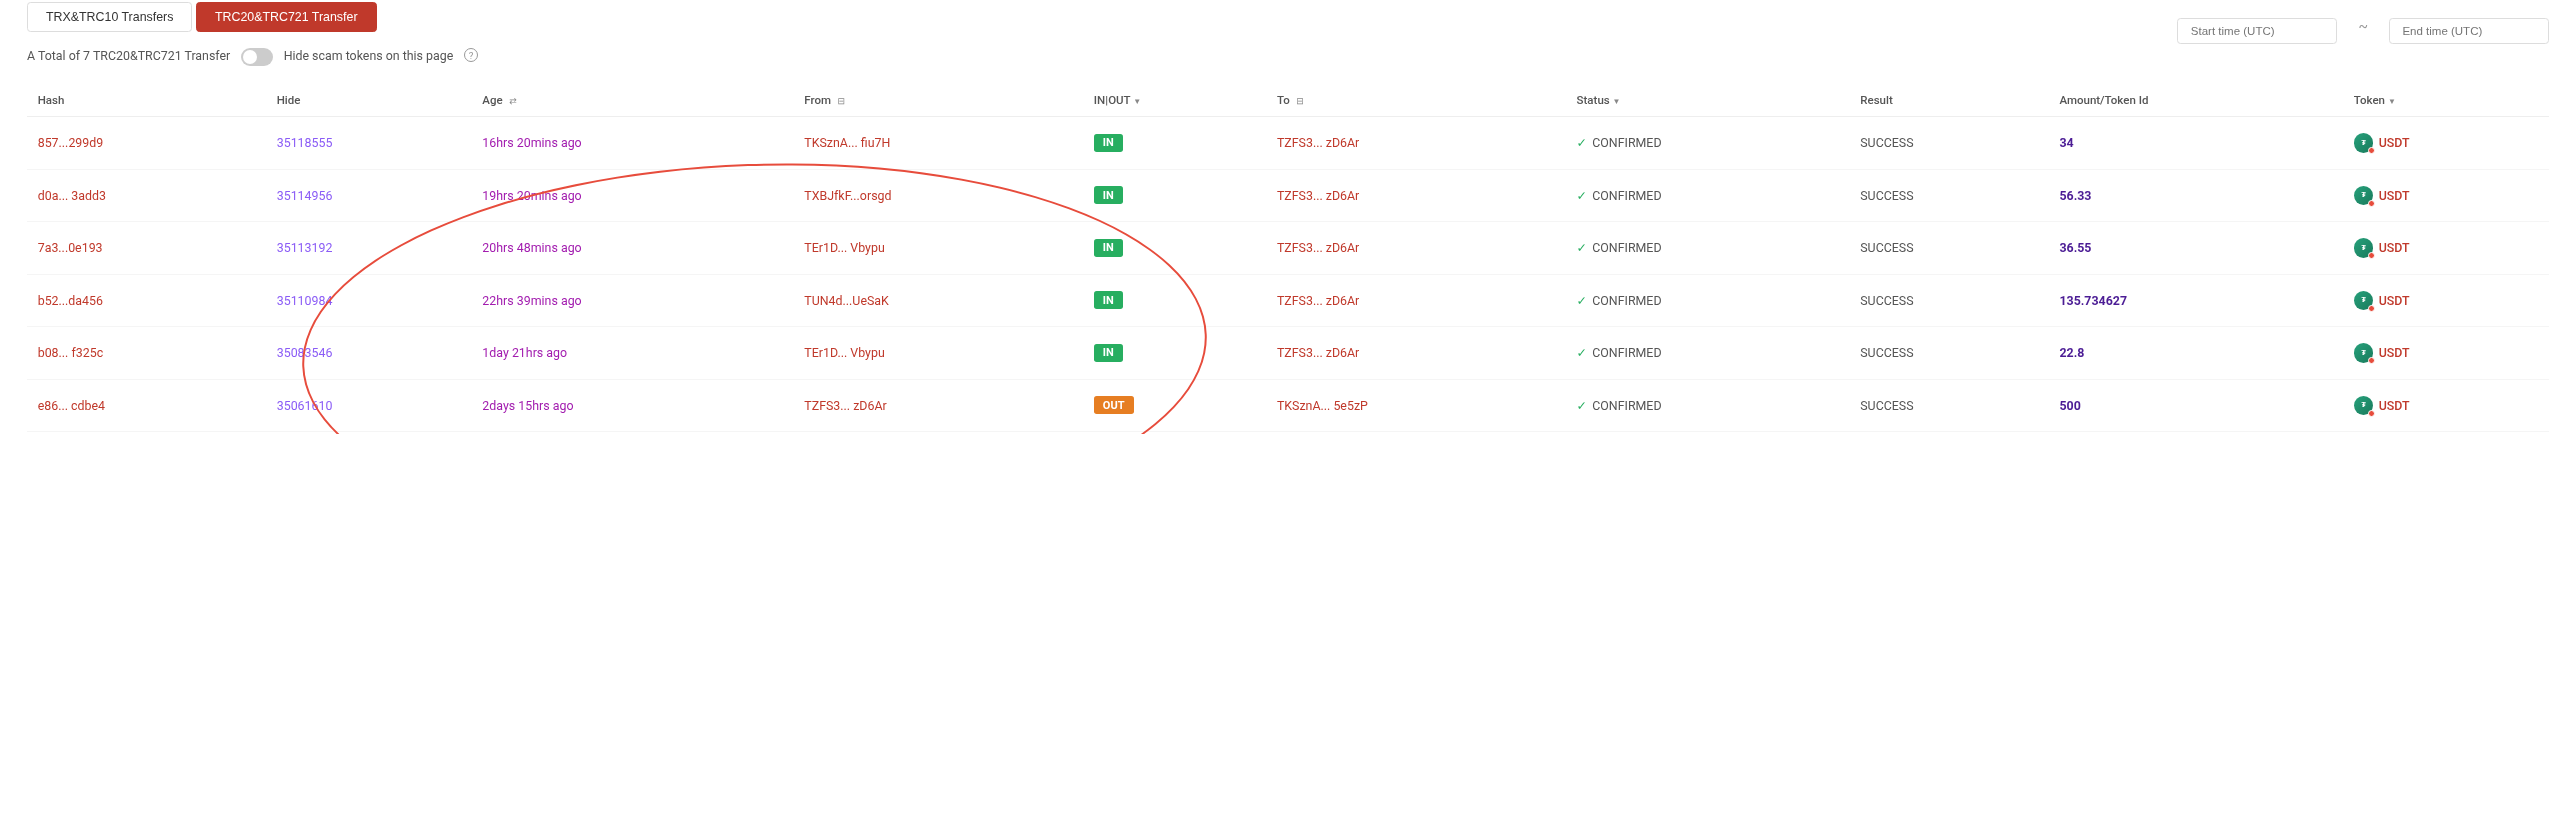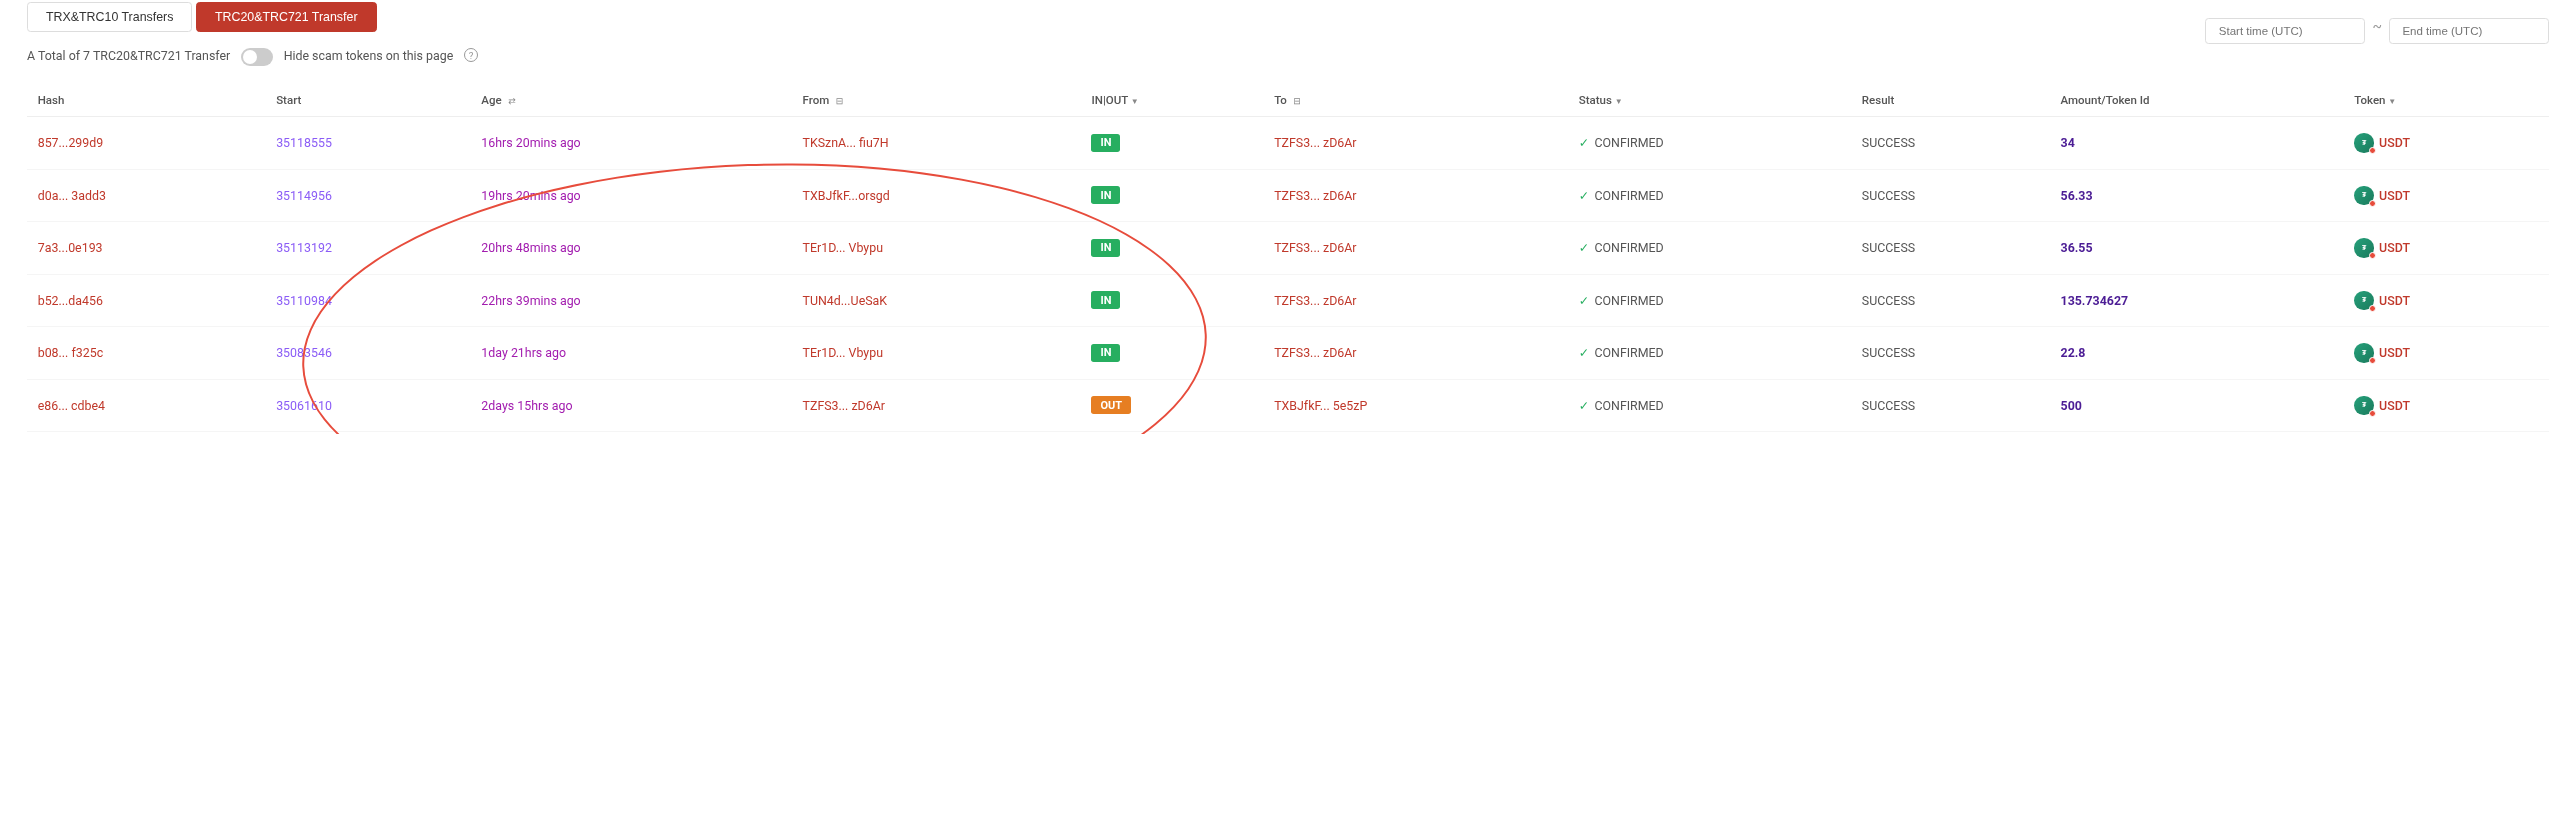--- a/index.html
+++ b/index.html
@@ -35,21 +35,21 @@
       color: #fff;
       border-color: #c0392b;
     }
     
     .time-filters {
       position: absolute;
       top: 18px;
       right: 27px;
       display: flex;
       align-items: flex-start;
-      gap: 7px;
+      gap: 21px;
     }
     .time-input {
       border: 0.9px solid #ddd;
       border-radius: 3.6px;
       padding: 6.2px 12.4px;
       font-size: 11.5px;
       color: #999;
       background: #fff;
       width: 160px;
     }
@@ -236,21 +236,21 @@
     <span>A Total of 7 TRC20&amp;TRC721 Transfer</span>
     <span class="toggle-switch"></span>
     <span>Hide scam tokens on this page</span>
     <span class="help-icon">?</span>
   </div>
 
   <table class="data-table">
     <thead>
       <tr>
         <th>Hash</th>
-        <th>Start</th>
+        <th>Hide</th>
         <th class="sortable">
           <span>Age</span>
           <span class="col-icon">⇄</span>
         </th>
         <th>
           <span>From</span>
           <span class="col-icon">⊟</span>
         </th>
         <th class="sortable">
           <span>IN|OUT</span>
@@ -488,21 +488,21 @@
     <td>
       <span class="age-text">2days 15hrs ago</span>
     </td>
     <td>
       <a class="from-link">TZFS3... zD6Ar</a>
     </td>
     <td>
       <span class="badge badge-out">OUT</span>
     </td>
     <td>
-      <a class="to-link">TXBJfkF... 5e5zP</a>
+      <a class="to-link">TKSznA... 5e5zP</a>
     </td>
     <td>
       <div class="status-cell">
         <span class="check-icon">✓</span>
         <span>CONFIRMED</span>
       </div>
     </td>
     <td>
       <span class="result-text">SUCCESS</span>
     </td>

